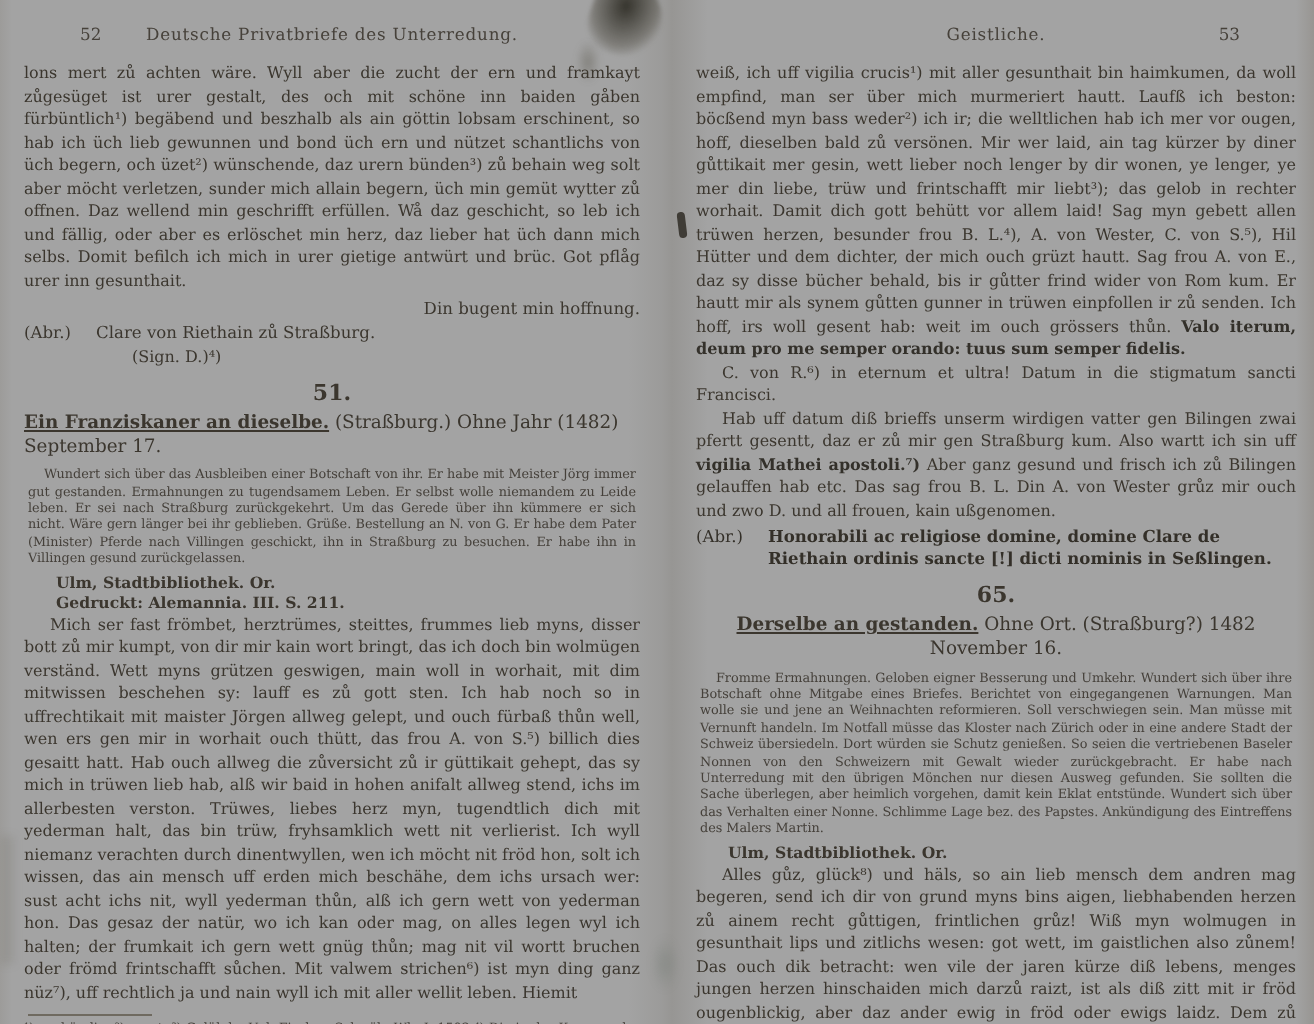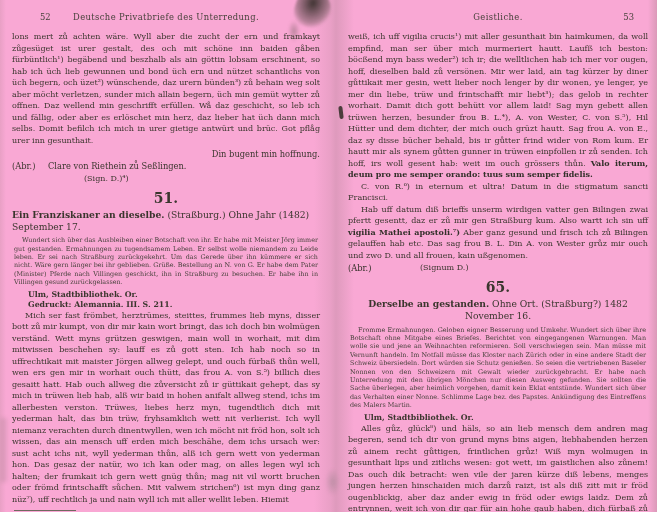--- a/index.html
+++ b/index.html
@@ -1,40 +1,40 @@
 <!DOCTYPE html>
 <html><head>
 <meta charset="utf-8">
 <style>
   html,body{margin:0;padding:0;background:#cfccc4;}
   .spread{
     position:relative;width:657px;height:512px;overflow:hidden;
-    background:#f9a8d4;
+    background:#a3a3a3;
     font-family:"DejaVu Serif", serif;color:#3b362e;
   }
   .page{position:absolute;top:0;height:512px;}
   .page-inner{position:absolute;top:12px;}
   .page.left .page-inner{left:12px;width:308px;}
   .page.right .page-inner{left:348px;width:300px;}
   .pagehead{position:relative;height:13px;margin-bottom:6px;font-size:8.4px;letter-spacing:.4px;text-align:center;color:#46413a;}
   .pagehead .pgnum{position:absolute;top:0;letter-spacing:0;}
   .page.left .pgnum{left:28px;}
-  .page.right .pgnum{right:14px;}
+  .page.right .pgnum{right:28px;}
   p{margin:0;}
   .body{font-size:8px;line-height:11.5px;text-align:justify;}
   .indent{text-indent:13px;}
   .vale{text-align:right;font-size:8.3px;margin:3px 0 2px;}
   .addr{font-size:8.3px;line-height:10.5px;margin-top:2px;padding-left:36px;position:relative;}
   .addr .lbl{position:absolute;left:0;top:0;}
   .addr.antiqua{font-weight:bold;color:#332f28;}
   .addr.antiqua .lbl{font-weight:normal;}
-  .sig{font-size:8px;margin:2px 0 1px 72px;}
-  .secnum{text-align:center;font-weight:bold;font-size:14px;margin:7px 0 3px;}
+  .sig{font-size:8px;margin:2px 0 1px 54px;}
+  .secnum{text-align:center;font-weight:bold;font-size:11px;margin:7px 0 3px;}
   .heading{font-size:9.2px;line-height:12.3px;margin-bottom:3px;}
-  .heading .ht{font-weight:bold;}
+  .heading .ht{font-weight:bold;text-decoration:underline;}
   .heading.center{text-align:center;}
   .summary{font-size:6.4px;line-height:8.4px;text-align:justify;text-indent:8px;margin:1px 0 3px;padding:0 2px;color:#45403a;}
   .source{font-size:7.8px;line-height:10px;margin-left:16px;font-weight:bold;}
   .latin{font-weight:bold;color:#33302a;}
   .footrule{width:62px;border-top:1px solid #6f6a60;margin:5px 0 2px 2px;}
   .footnotes{font-size:6.4px;line-height:8.4px;text-align:justify;color:#45403a;}
   
   .gutter-shadow{position:absolute;left:314px;top:0;width:40px;height:512px;pointer-events:none;
     background:linear-gradient(90deg, rgba(0,0,0,0) 0%, rgba(90,84,72,.10) 42%, rgba(90,84,72,.17) 55%, rgba(0,0,0,0) 100%);}
   .edge-right{position:absolute;right:0;top:0;width:9px;height:512px;pointer-events:none;
@@ -61,21 +61,21 @@
     <div class="page-inner">
       <div class="pagehead">
         <span class="pgnum">52</span>
         <span class="runhead">Deutsche Privatbriefe des Unterredung.</span>
       </div>
 
       <p class="body">lons mert zů achten wäre. Wyll aber die zucht der ern und framkayt zůgesüget ist urer gestalt, des och mit schöne inn baiden gåben fürbüntlich¹) begäbend und beszhalb als ain göttin lobsam erschinent, so hab ich üch lieb gewunnen und bond üch ern und nützet schantlichs von üch begern, och üzet²) wünschende, daz urern bünden³) zů behain weg solt aber möcht verletzen, sunder mich allain begern, üch min gemüt wytter zů offnen. Daz wellend min geschrifft erfüllen. Wå daz geschicht, so leb ich und fällig, oder aber es erlöschet min herz, daz lieber hat üch dann mich selbs. Domit befilch ich mich in urer gietige antwürt und brüc. Got pflåg urer inn gesunthait.</p>
       <p class="vale">Din bugent min hoffnung.</p>
       <div class="addr">
         <span class="lbl">(Abr.)</span>
-        <span>Clare von Riethein zů Seßlingen.</span>
+        <span>Clare von Riethain zů Straßburg.</span>
       </div>
       <div class="sig">(Sign. D.)⁴)</div>
 
       <div class="secnum">51.</div>
       <div class="heading">
         <span class="ht">Ein Franziskaner an dieselbe.</span><span> (Straßburg.)  Ohne Jahr (1482) September 17.</span>
       </div>
       <p class="summary">Wundert sich über das Ausbleiben einer Botschaft von ihr. Er habe mit Meister Jörg immer gut gestanden. Ermahnungen zu tugendsamem Leben. Er selbst wolle niemandem zu Leide leben. Er sei nach Straßburg zurückgekehrt. Um das Gerede über ihn kümmere er sich nicht. Wäre gern länger bei ihr geblieben. Grüße. Bestellung an N. von G. Er habe dem Pater (Minister) Pferde nach Villingen geschickt, ihn in Straßburg zu besuchen. Er habe ihn in Villingen gesund zurückgelassen.</p>
       <div class="source">Ulm, Stadtbibliothek.  Or.</div>
       <div class="source">Gedruckt: Alemannia.  III.  S. 211.</div>
@@ -92,22 +92,22 @@
         <span class="runhead">Geistliche.</span>
         <span class="pgnum">53</span>
       </div>
 
       <p class="body"><span>weiß, ich uff vigilia crucis¹) mit aller gesunthait bin haimkumen, da woll empfind, man ser über mich murmeriert hautt. Laufß ich beston: böcßend myn bass weder²) ich ir; die welltlichen hab ich mer vor ougen, hoff, dieselben bald zů versönen. Mir wer laid, ain tag kürzer by diner gůttikait mer gesin, wett lieber noch lenger by dir wonen, ye lenger, ye mer din liebe, trüw und frintschafft mir liebt³); das gelob in rechter worhait. Damit dich gott behütt vor allem laid! Sag myn gebett allen trüwen herzen, besunder frou B. L.⁴), A. von Wester, C. von S.⁵), Hil Hütter und dem dichter, der mich ouch grüzt hautt. Sag frou A. von E., daz sy disse bücher behald, bis ir gůtter frind wider von Rom kum. Er hautt mir als synem gůtten gunner in trüwen einpfollen ir zů senden. Ich hoff, irs woll gesent hab: weit im ouch grössers thůn. </span><span class="latin">Valo iterum, deum pro me semper orando: tuus sum semper fidelis.</span></p>
       <p class="body indent">C. von R.⁶) in eternum et ultra!  Datum in die stigmatum sancti Francisci.</p>
       <p class="body indent"><span>Hab uff datum diß brieffs unserm wirdigen vatter gen Bilingen zwai pfertt gesentt, daz er zů mir gen Straßburg kum. Also wartt ich sin uff </span><span class="latin">vigilia Mathei apostoli.⁷)</span><span> Aber ganz gesund und frisch ich zů Bilingen gelauffen hab etc. Das sag frou B. L. Din A. von Wester grůz mir ouch und zwo D. und all frouen, kain ußgenomen.</span></p>
 
       <div class="addr antiqua">
         <span class="lbl">(Abr.)</span>
+        <span>Honorabili ac religiose domine, domine Clare de Riethain ordinis sancte [!] dicti nominis in Seßlingen.</span>
       </div>
-      <div class="sig">(Signum D.)</div>
 
       <div class="secnum">65.</div>
       <div class="heading center">
         <span class="ht">Derselbe an gestanden.</span><span> Ohne Ort.  (Straßburg?)  1482 November 16.</span>
       </div>
       <p class="summary">Fromme Ermahnungen. Geloben eigner Besserung und Umkehr. Wundert sich über ihre Botschaft ohne Mitgabe eines Briefes. Berichtet von eingegangenen Warnungen. Man wolle sie und jene an Weihnachten reformieren. Soll verschwiegen sein. Man müsse mit Vernunft handeln. Im Notfall müsse das Kloster nach Zürich oder in eine andere Stadt der Schweiz übersiedeln. Dort würden sie Schutz genießen. So seien die vertriebenen Baseler Nonnen von den Schweizern mit Gewalt wieder zurückgebracht. Er habe nach Unterredung mit den übrigen Mönchen nur diesen Ausweg gefunden. Sie sollten die Sache überlegen, aber heimlich vorgehen, damit kein Eklat entstünde. Wundert sich über das Verhalten einer Nonne. Schlimme Lage bez. des Papstes. Ankündigung des Eintreffens des Malers Martin.</p>
       <div class="source">Ulm, Stadtbibliothek.  Or.</div>
       <p class="body indent">Alles gůz, glück⁸) und häls, so ain lieb mensch dem andren mag begeren, send ich dir von grund myns bins aigen, liebhabenden herzen zů ainem recht gůttigen, frintlichen grůz! Wiß myn wolmugen in gesunthait lips und zitlichs wesen: got wett, im gaistlichen also zůnem! Das ouch dik betracht: wen vile der jaren kürze diß lebens, menges jungen herzen hinschaiden mich darzů raizt, ist als diß zitt mit ir fröd ougenblickig, aber daz ander ewig in fröd oder ewigs laidz. Dem zů entrynnen, weit ich von dir gar für ain hohe gaub haben, dich fürbaß zů got dem almechtigen kerdist, in in trüwen sůchtist</p>
 
     </div>

